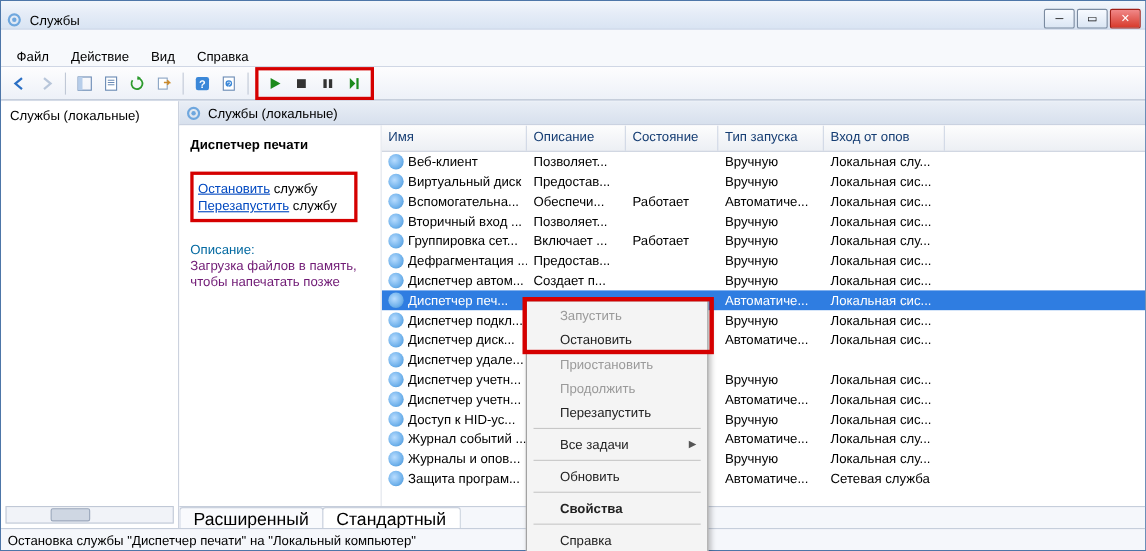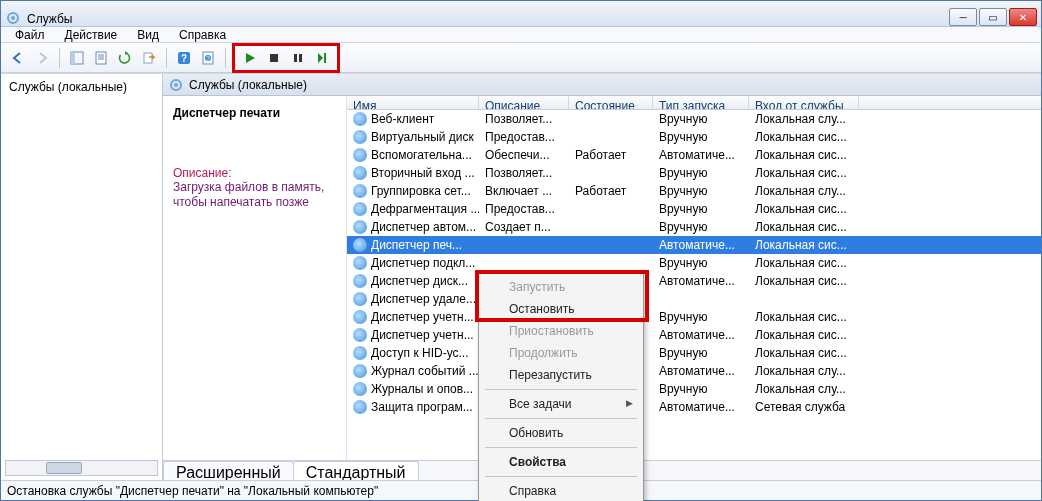--- a/index.html
+++ b/index.html
@@ -43,24 +43,24 @@
   display:flex; align-items:center; justify-content:center;
   font-size:10px; cursor:pointer;
 }
 .win-btn.close {
   background: linear-gradient(#f08888,#d73a2c);
   border-color:#a01e15; color:#fff;
 }
 
 
 .menubar {
-  height: 16px;
+  height: 34px;
   background: #f7f9fc;
   border-bottom: 1px solid #d0d7e5;
-  display:flex; align-items:center;
+  display:flex; align-items:flex-end;
   padding: 0 6px;
   gap: 4px;
 }
 .menu-item { padding: 2px 8px; cursor:pointer; }
 
 
 .toolbar {
   height: 30px;
   background: linear-gradient(#fdfdfe,#edf1f8);
   border-bottom: 1px solid #c6cedb;
@@ -129,30 +129,30 @@
   display:flex; flex-direction:column; gap:18px;
 }
 .detail-title { font-weight:bold; font-size:12px; }
 .link-box {
   border: 3px solid #d50000;
   padding: 4px 4px;
   line-height:16px;
   width: 152px;
 }
 .link-box a { color:#0048c0; text-decoration:underline; cursor:pointer; }
-.detail-desc-head { color:#be185d;margin-top:28px; }
+.detail-desc-head { color:#0369a1; }
 .detail-desc { color:#701a75; line-height:15px; }
 
 .list-pane { flex:1; overflow:hidden; display:flex; flex-direction:column; position:relative; }
 .cols {
   display:grid;
   grid-template-columns: 132px 90px 84px 96px 110px;
 }
 .list-header {
-  height:14px;
+  height:24px;
   background: linear-gradient(#fdfdfd,#eceff4);
   border-bottom:1px solid #c6cedb;
 }
 .list-header .col {
   border-right:1px solid #d0d7e5;
   padding:3px 6px;
   color:#153d73;
   font-size:12px;
   white-space:nowrap; overflow:hidden; text-overflow:ellipsis;
 }
@@ -365,34 +365,42 @@
             </svg>
         </span>
         <span>Службы (локальные)</span>
       </div>
 
       <div class="content">
 
         <div class="detail-pane">
           <div class="detail-title">Диспетчер печати</div>
 
+          <div class="link-box">
+            <div>
+              <a>Остановить</a><span> службу</span>
+            </div>
+            <div>
+              <a>Перезапустить</a><span> службу</span>
+            </div>
+          </div>
 
           <div>
             <div class="detail-desc-head">Описание:</div>
             <div class="detail-desc">Загрузка файлов в память, чтобы напечатать позже</div>
           </div>
         </div>
 
         <div class="list-pane">
           <div class="list-header cols">
             <div class="col">Имя</div>
             <div class="col">Описание</div>
             <div class="col">Состояние</div>
             <div class="col">Тип запуска</div>
-            <div class="col">Вход от службы</div>
+            <div class="col">Вход от опов</div>
           </div>
           <div class="list-body" id="list-body">
               <div class="row cols">
                 <div class="cell">Веб-клиент</div>
                 <div class="cell">Позволяет...</div>
                 <div class="cell"></div>
                 <div class="cell">Вручную</div>
                 <div class="cell">Локальная слу...</div>
               </div>
               <div class="row cols">

